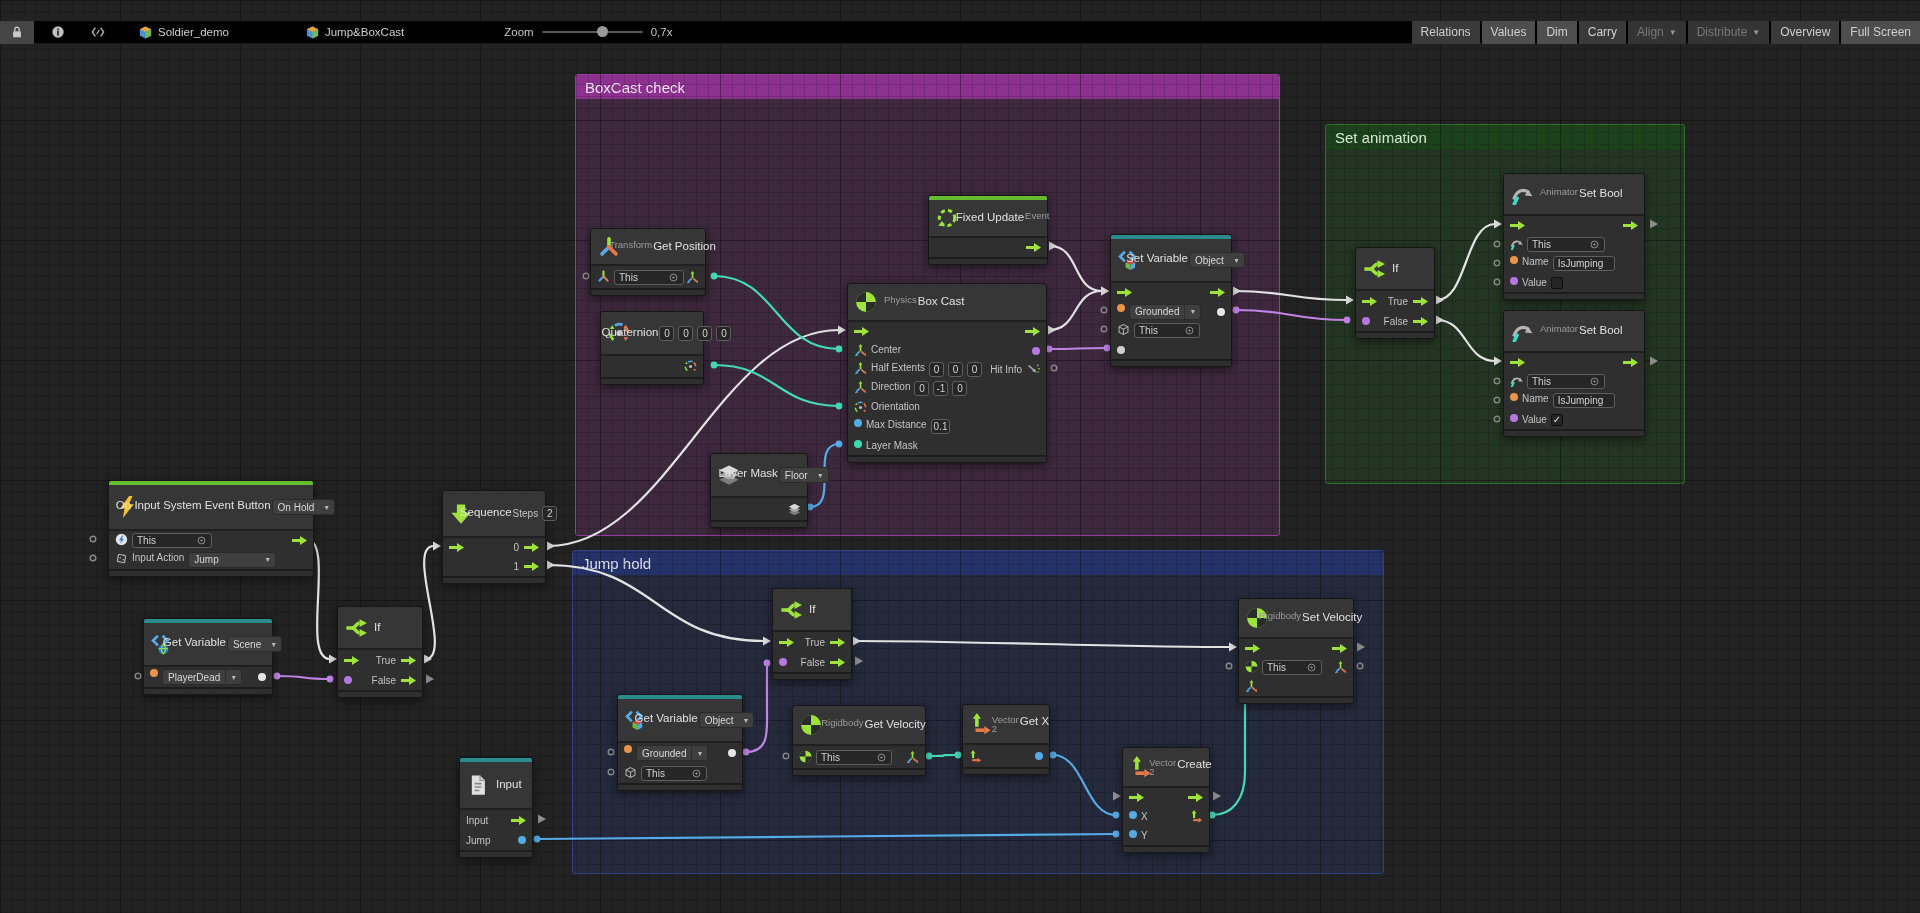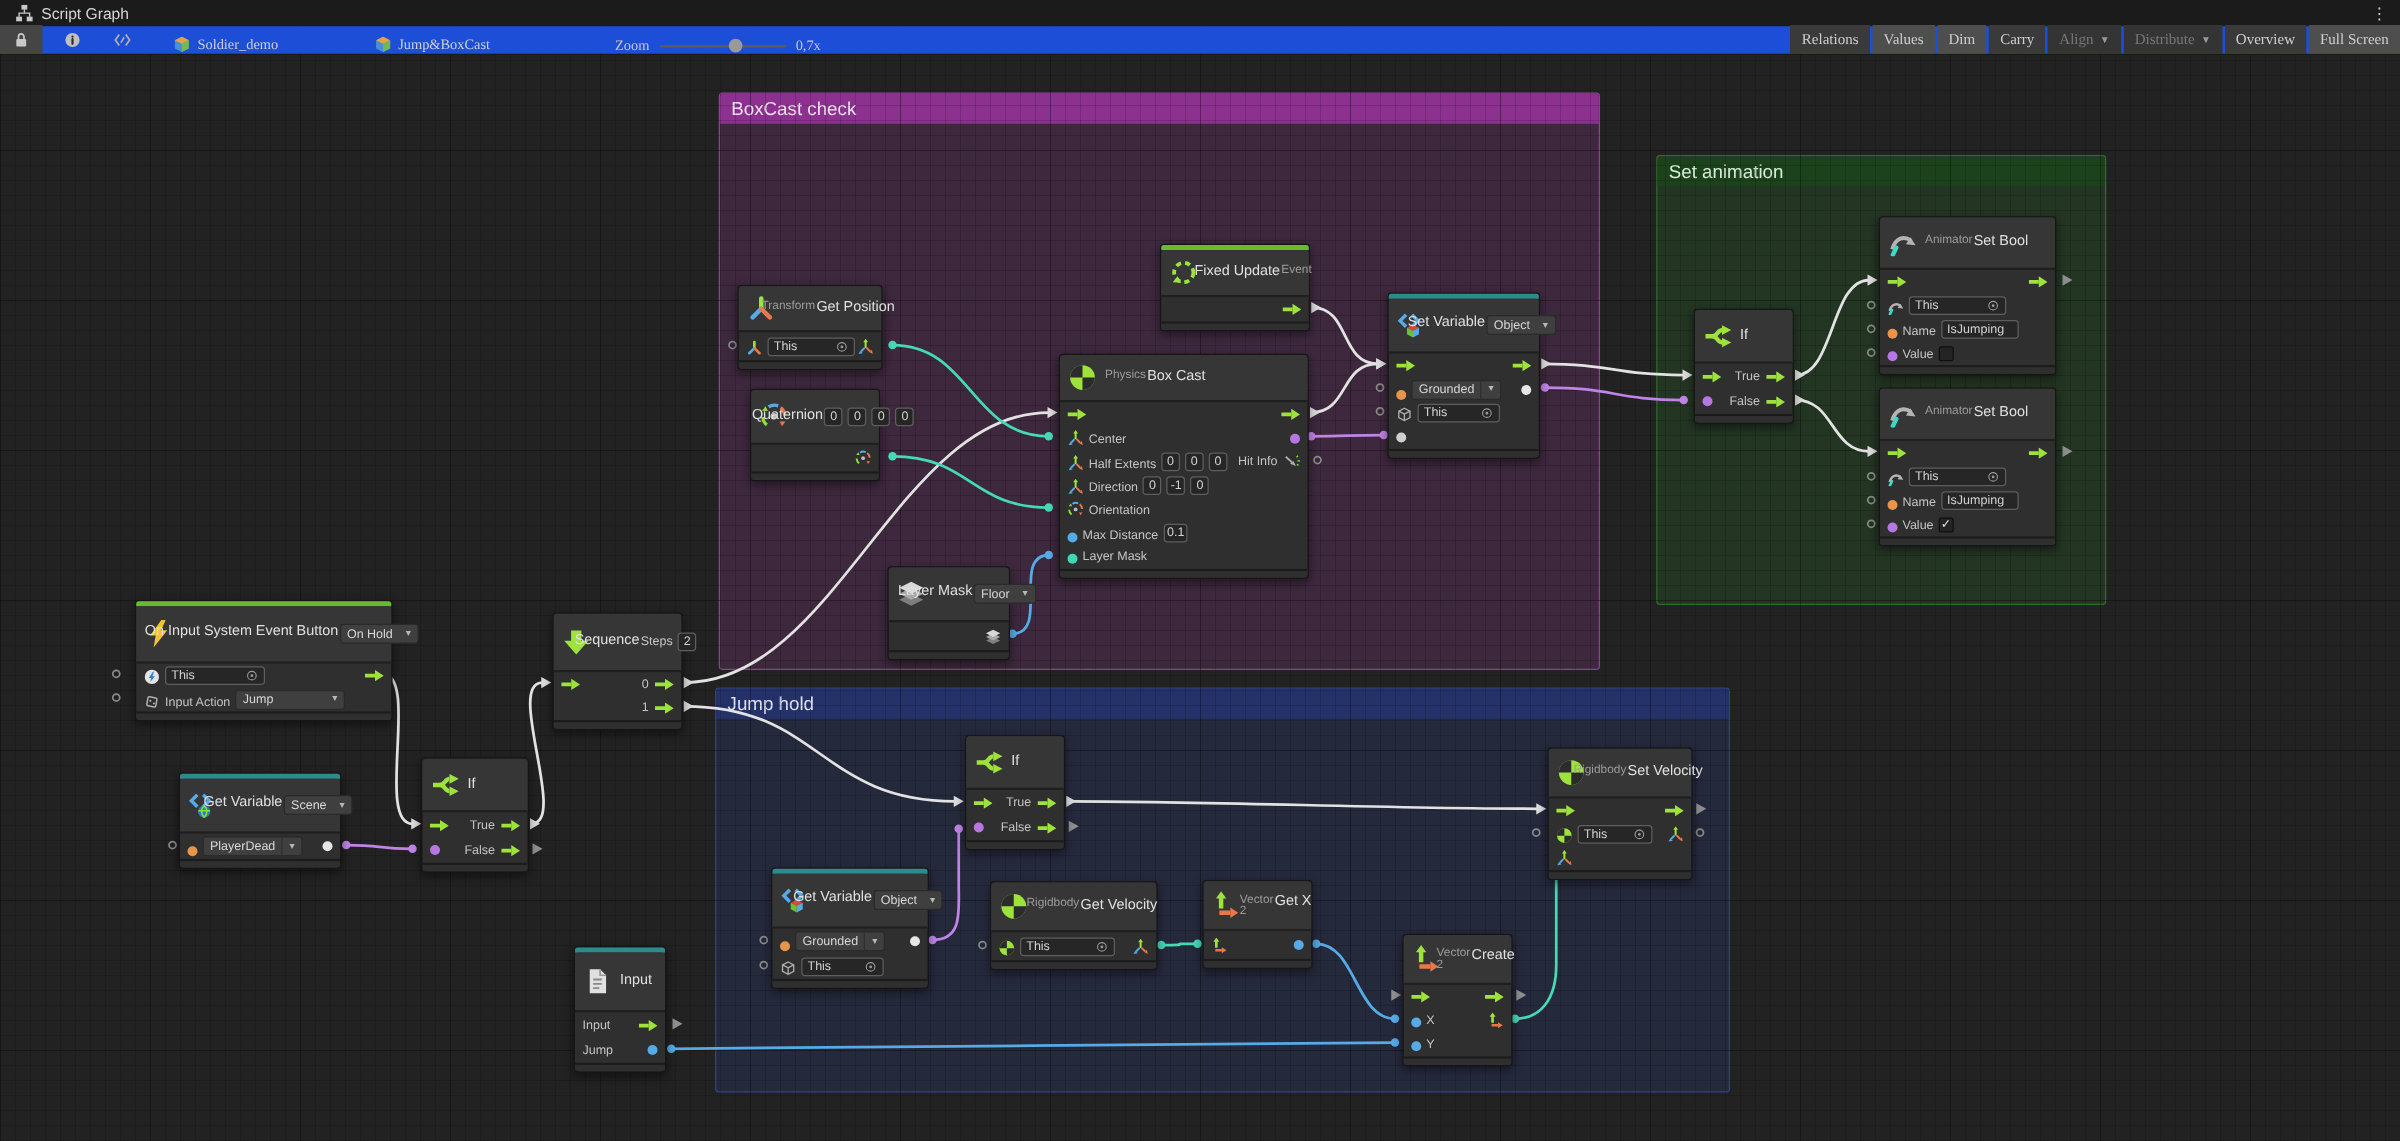--- a/index.html
+++ b/index.html
@@ -5,22 +5,22 @@
   * { margin:0; padding:0; box-sizing:border-box; }
   html,body { width:1920px; height:913px; overflow:hidden; background:#222;
     font-family:"Liberation Sans", sans-serif; -webkit-user-select:none; user-select:none; }
   #stage { position:relative; width:1920px; height:913px; overflow:hidden; }
 
   
   #titlebar { position:absolute; left:0; top:0; width:100%; height:21px; background:#1b1b1b;
     display:flex; align-items:center; color:#d6d6d6; font-size:12.5px; z-index:50; }
   #titlebar .ticon { margin:0 6px 0 12px; display:flex; }
   #kebab { margin-left:auto; margin-right:10px; color:#cfcfcf; font-size:13px; letter-spacing:0; }
-  #toolbar { position:absolute; left:0; top:21px; width:100%; height:23px; background:#1d4ed8;
-    border-bottom:1px solid #191919; display:flex; align-items:flex-end; z-index:50; color:#c8c8c8; font-size:11.5px;font-family:Liberation Serif, serif; }
+  #toolbar { position:absolute; left:0; top:21px; width:100%; height:23px; background:#000000;
+    border-bottom:1px solid #191919; display:flex; align-items:center; z-index:50; color:#c8c8c8; font-size:11.5px; }
   .tbtn { height:23px; display:flex; align-items:center; justify-content:center; padding:0 9px; }
   #lockbtn { width:34px; background:#454545; }
   .crumb { display:flex; align-items:center; gap:5px; margin-left:24px; color:#d0d0d0; }
   #zoomwrap { display:flex; align-items:center; margin-left:100px; gap:8px; }
   #ztrack { position:relative; width:101px; height:2px; background:#5a5a5a; border-radius:1px; }
   #zhandle { position:absolute; top:-5px; width:11px; height:11px; border-radius:50%; background:#9a9a9a; }
   #rightbtns { margin-left:auto; display:flex; height:23px; }
   .rbtn { display:flex; align-items:center; padding:0 9px; font-size:12px; color:#cfcfcf;
     background:#3a3a3a; margin-left:2px; white-space:nowrap; }
   .rbtn.active { background:#4e4e4e; }
@@ -42,21 +42,21 @@
 
   .node { position:absolute; z-index:10; background:#2f2f2f; border:1px solid #161616;
     border-radius:3px; box-shadow:0 3px 8px rgba(0,0,0,.45); color:#c8c8c8; }
   .nbar { height:4px; border-radius:2px 2px 0 0; }
   .nhead { display:flex; align-items:center; padding:0 7px; gap:7px; border-bottom:2px solid #1f1f1f; background:#363636; border-radius:3px 3px 0 0; }
   .htxt { display:flex; flex-direction:row; justify-content:center; gap:1px; min-width:0; }
   .hsub { font-size:9.5px; color:#9c9c9c; line-height:1; }
   .htitle { font-size:11.5px; color:#e0e0e0; line-height:1.15; white-space:nowrap; }
   .hline { display:flex; align-items:center; gap:4px; }
   .nrow { display:flex; align-items:center; padding:0 6px; }
-  .rl { display:flex; align-items:flex-end; gap:4px; min-width:0; }
+  .rl { display:flex; align-items:flex-start; gap:4px; min-width:0; }
   .rr { display:flex; align-items:center; gap:5px; margin-left:auto; }
   .nfoot { height:7px; border-top:2px solid #1c1c1c; background:#2f2f2f; border-radius:0 0 3px 3px; }
   .plabel { font-size:10px; color:#c4c4c4; white-space:nowrap; }
   .dot { width:8px; height:8px; border-radius:50%; flex:none; }
   .field { display:flex; align-items:center; gap:4px; background:#262626; border:1px solid #5e5e5e;
     border-radius:3px; padding:0 4px; height:15px; font-size:10px; color:#d2d2d2; white-space:nowrap; }
   .field .fv { overflow:hidden; flex:1; }
   .numbox { background:#262626; border:1px solid #5e5e5e; border-radius:3px; min-width:15px; height:15px;
     display:flex; align-items:center; justify-content:center; font-size:10px; color:#d2d2d2; padding:0 2px; }
   .dd { display:flex; align-items:center; background:#3f3f3f; border:1px solid #2a2a2a; border-radius:3px;
@@ -1291,32 +1291,20 @@
             </div>
             <div class="rr">
               <span class="dot" style="background: rgb(86, 170, 230);"></span>
             </div>
           </div>
           <div class="nfoot"></div>
         </div>
       </div>
   </div>
 
-  <div id="titlebar">
-    <span class="ticon icon">
-        <svg width="15" height="15" viewBox="0 0 16 16">
-          <rect x="5.5" y="1" width="5" height="4" fill="#c8c8c8"></rect>
-          <rect x="1" y="11" width="5" height="4" fill="#c8c8c8"></rect>
-          <rect x="10" y="11" width="5" height="4" fill="#c8c8c8"></rect>
-          <path d="M8 5v3M3.5 11V8h9v3" fill="none" stroke="#c8c8c8" stroke-width="1.2"></path>
-        </svg>
-      </span>
-    <span>Script Graph</span>
-    <span id="kebab">⋮</span>
-  </div>
 
   <div id="toolbar">
     <div class="tbtn" id="lockbtn">
         <span class="icon">
           <svg width="14" height="14" viewBox="0 0 16 16">
             <rect x="3.5" y="7" width="9" height="7" rx="1" fill="#c8c8c8"></rect>
             <path d="M5.5 7V5a2.5 2.5 0 0 1 5 0v2" fill="none" stroke="#c8c8c8" stroke-width="1.6"></path>
           </svg>
         </span>
       </div>

